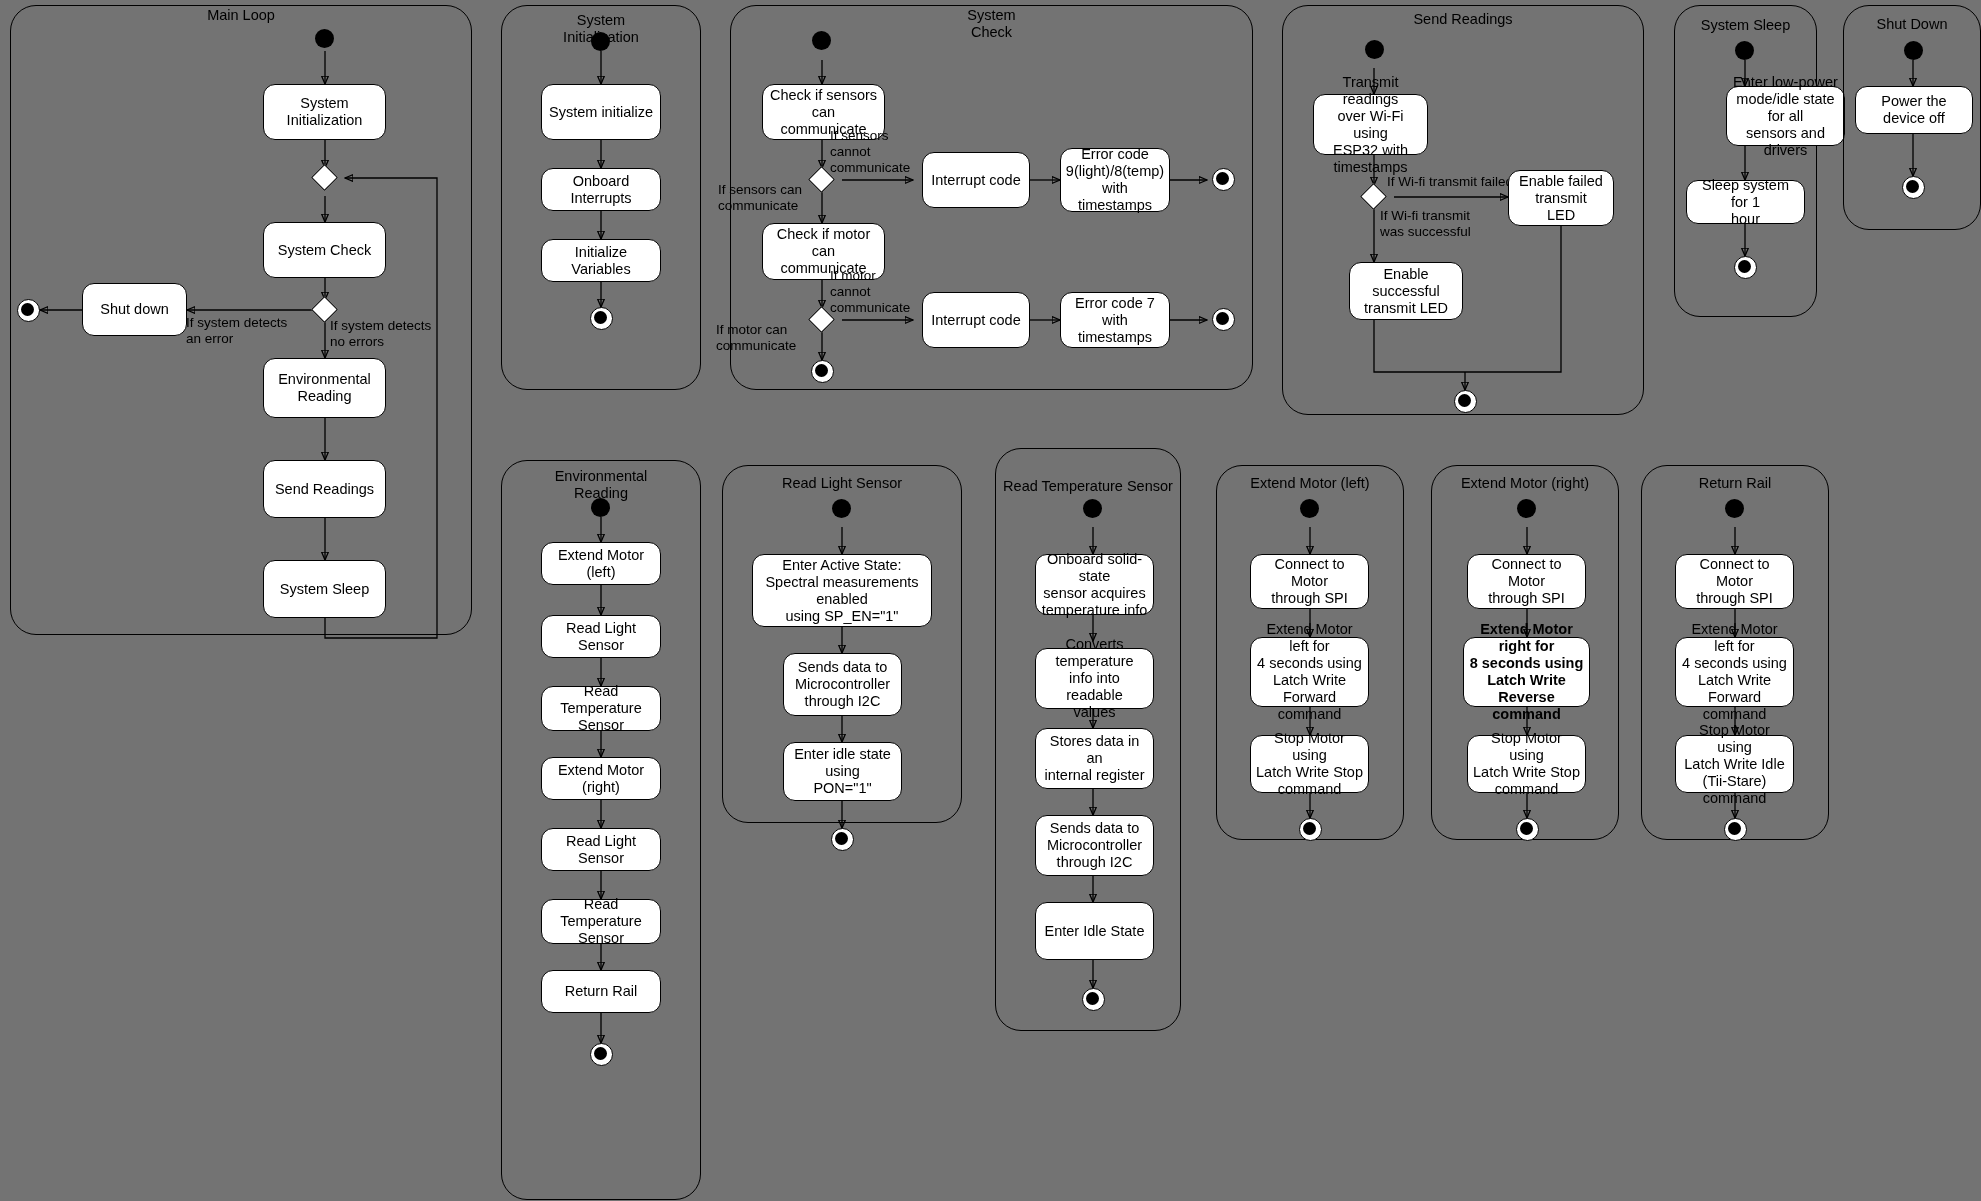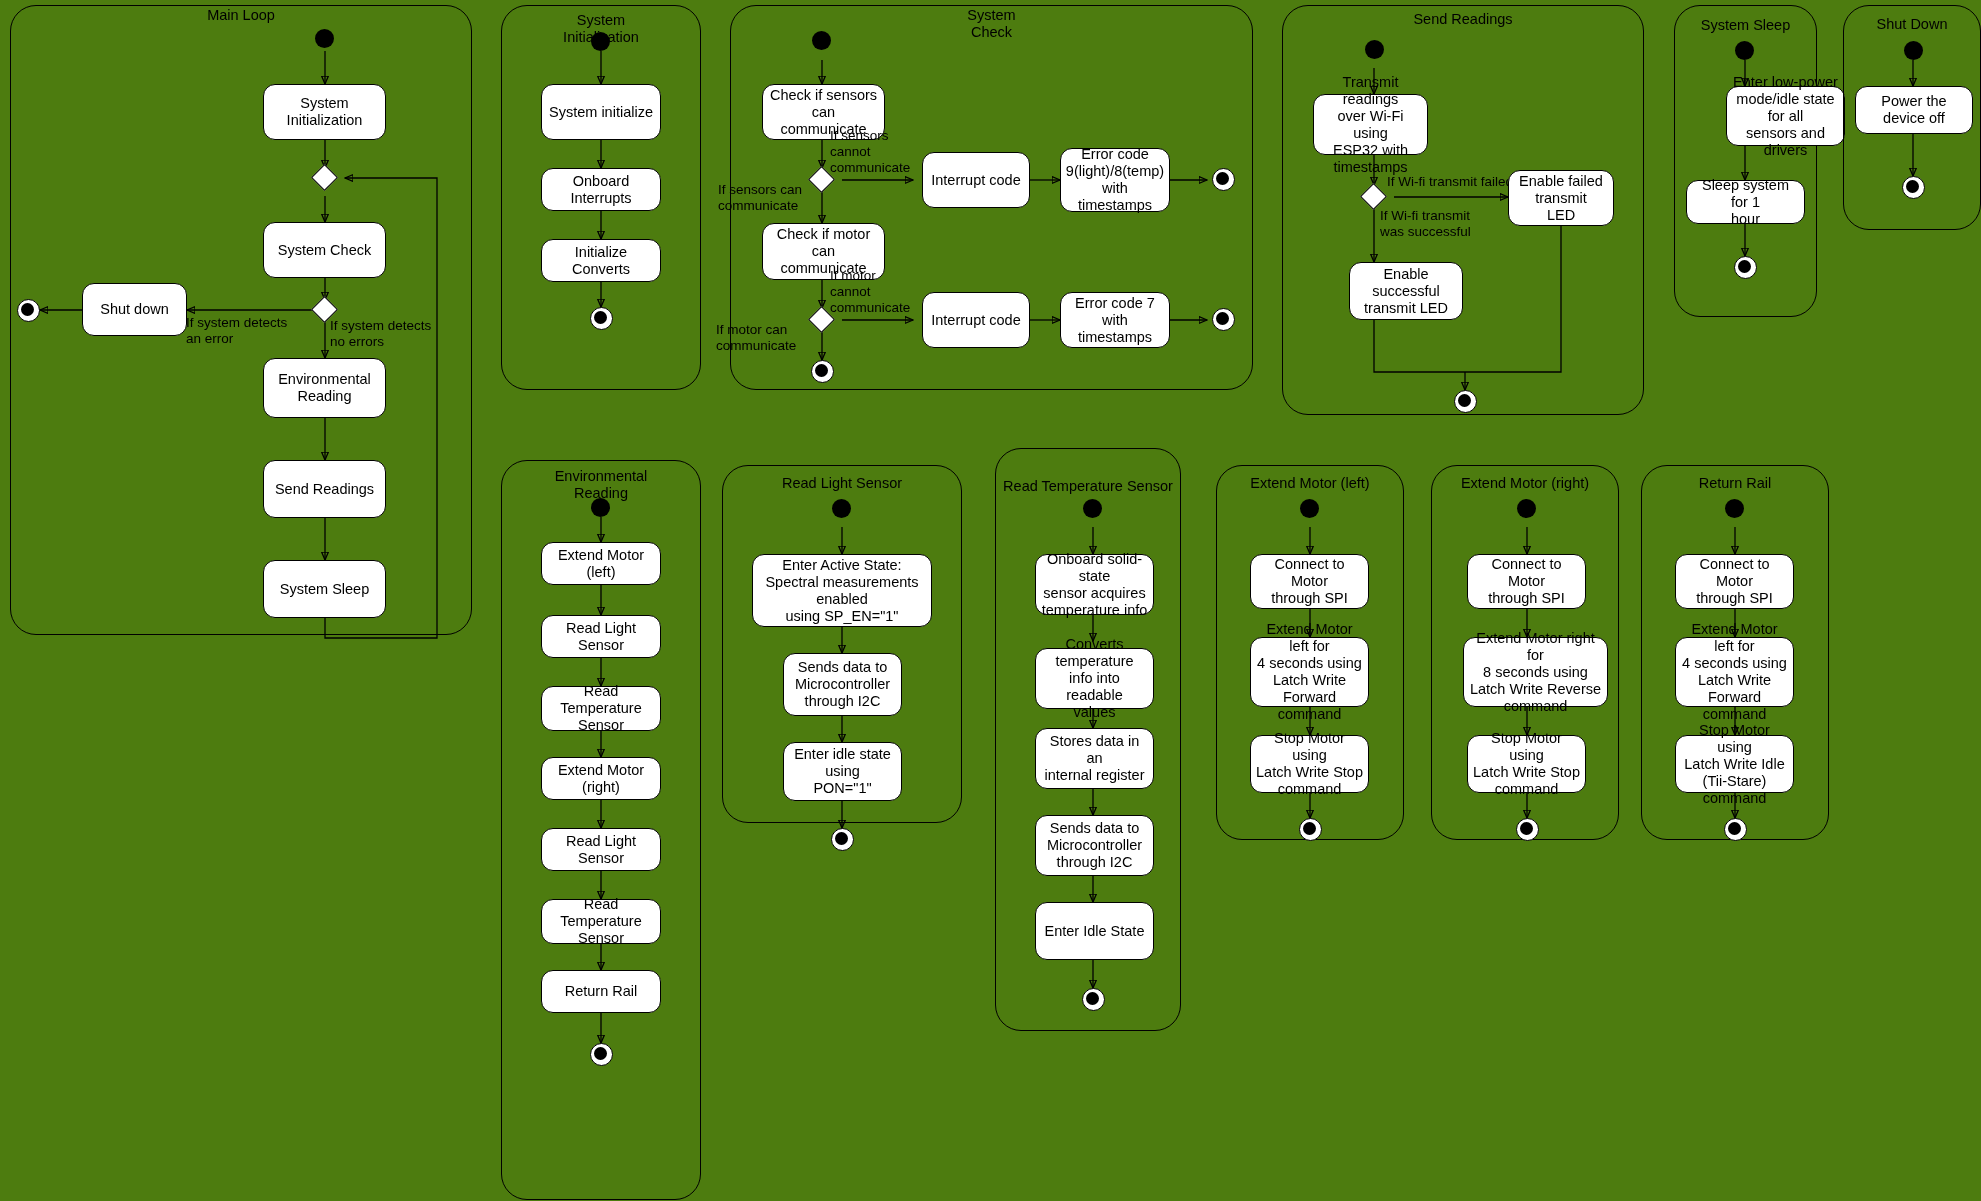--- a/index.html
+++ b/index.html
@@ -8,21 +8,21 @@
     background: #ffffff;
   }
   body {
     font-family: "Liberation Sans", sans-serif;
     color: #000000;
   }
   #canvas {
     position: relative;
     width: 1981px;
     height: 1201px;
-    background: #4d7c0f;
+    background: #737373;
     overflow: hidden;
   }
   
   .frame {
     position: absolute;
     border: 1.4px solid #000000;
     border-radius: 26px;
     box-sizing: border-box;
     background: transparent;
   }
@@ -253,21 +253,21 @@
   <div class="frame" style="left:501px; top:5px; width:200px; height:385px;"></div>
   <div class="frame-title" style="left:501px; top:12px; width:200px;">System
 Initialization</div>
 
   <div class="initial" style="left:591px; top:32px;"></div>
 
   <div class="node" style="left:541px; top:84px; width:120px; height:56px;">System initialize</div>
 
   <div class="node" style="left:541px; top:168px; width:120px; height:43px;">Onboard Interrupts</div>
 
-  <div class="node" style="left:541px; top:239px; width:120px; height:43px;">Initialize Converts</div>
+  <div class="node" style="left:541px; top:239px; width:120px; height:43px;">Initialize Variables</div>
 
   <div class="final" style="left:590px; top:307px;"></div>
 
   <div class="frame" style="left:730px; top:5px; width:523px; height:385px;"></div>
   <div class="frame-title" style="left:730px; top:7px; width:523px;">System
 Check</div>
 
   <div class="initial" style="left:812px; top:31px;"></div>
 
   <div class="node" style="left:762px; top:84px; width:123px; height:56px;">Check if sensors can
@@ -445,21 +445,21 @@
   <div class="final" style="left:1299px; top:818px;"></div>
 
   <div class="frame" style="left:1431px; top:465px; width:188px; height:375px;"></div>
   <div class="frame-title" style="left:1431px; top:475px; width:188px;">Extend Motor (right)</div>
 
   <div class="initial" style="left:1517px; top:499px;"></div>
 
   <div class="node" style="left:1467px; top:554px; width:119px; height:55px;">Connect to Motor
 through SPI</div>
 
-  <div class="node" style="left:1463px; top:637px; width:145px; height:70px;">Extend Motor right for
+  <div class="node" style="left:1463px; top:637px; width:127px; height:70px;font-weight:bold;">Extend Motor right for
 8 seconds using
 Latch Write Reverse
 command</div>
 
   <div class="node" style="left:1467px; top:735px; width:119px; height:58px;">Stop Motor using
 Latch Write Stop
 command</div>
 
   <div class="final" style="left:1516px; top:818px;"></div>
 

